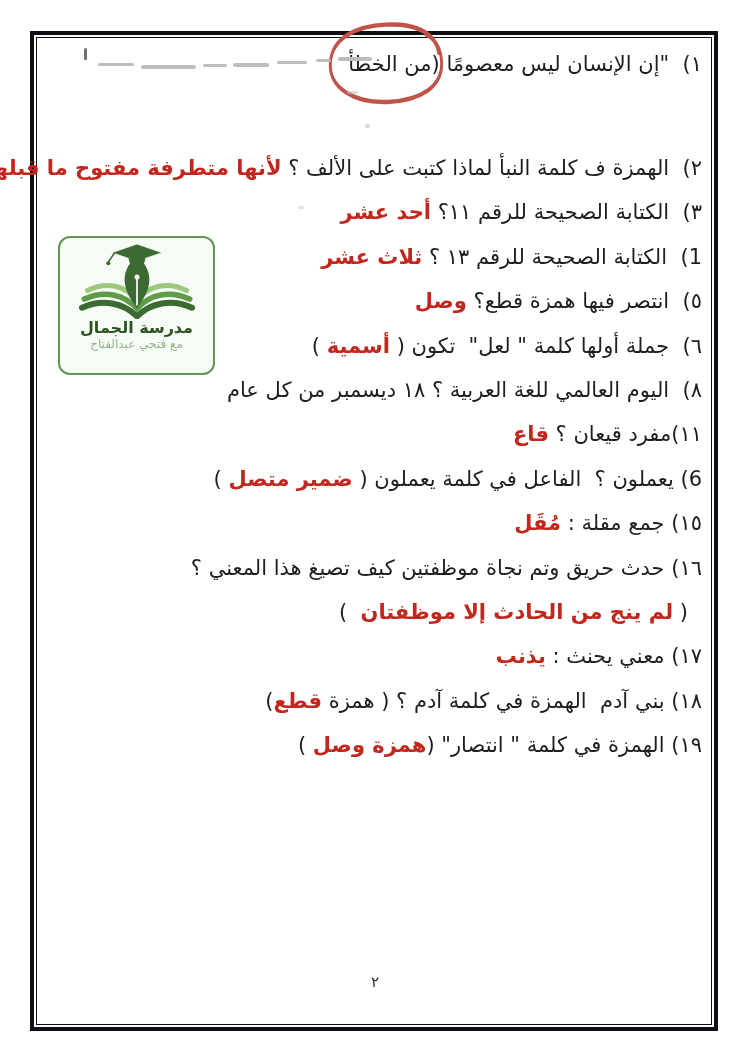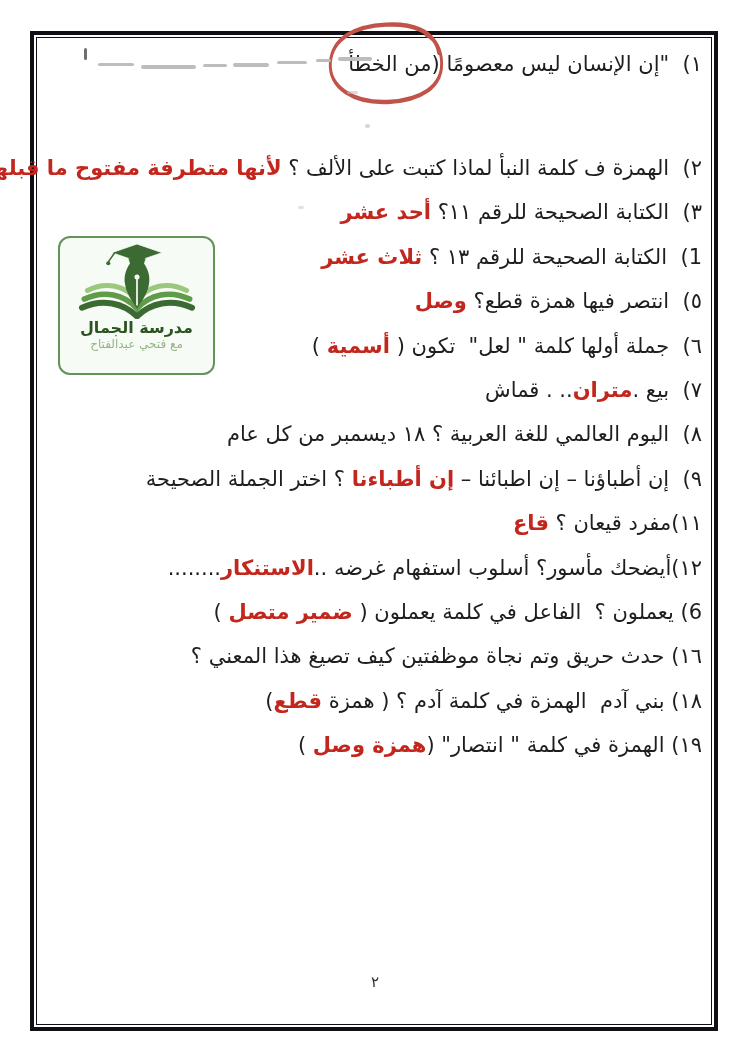--- a/index.html
+++ b/index.html
@@ -115,24 +115,24 @@
   <div class="logo-title">مدرسة الجمال</div>
   <div class="logo-sub">مع فتحي عبدالفتاح</div>
 </div>
 
 <div class="q-list">
     <div class="q-line"><span class="seg">٢)  الهمزة ف كلمة النبأ لماذا كتبت على الألف ؟ </span><span class="seg red">لأنها متطرفة مفتوح ما قبلها</span></div>
     <div class="q-line"><span class="seg">٣)  الكتابة الصحيحة للرقم ١١؟ </span><span class="seg red">أحد عشر</span></div>
     <div class="q-line"><span class="seg">1)  الكتابة الصحيحة للرقم ١٣ ؟ </span><span class="seg red">ثلاث عشر</span></div>
     <div class="q-line"><span class="seg">٥)  انتصر فيها همزة قطع؟ </span><span class="seg red">وصل</span></div>
     <div class="q-line"><span class="seg">٦)  جملة أولها كلمة " لعل"  تكون ( </span><span class="seg red">أسمية</span><span class="seg"> )</span></div>
-    <div class="q-line"><span class="seg">٧)  بيع .</span><span class="seg red">متران</span><span class="seg">.. . قماش</span></div>
     <div class="q-line"><span class="seg">٨)  اليوم العالمي للغة العربية ؟ ١٨ ديسمبر من كل عام</span></div>
-    <div class="q-line"><span class="seg">٩)  إن أطباؤنا – إن اطبائنا – </span><span class="seg red">إن أطباءنا</span><span class="seg"> ؟ اختر الجملة الصحيحة</span></div>
     <div class="q-line"><span class="seg">١١)مفرد قيعان ؟ </span><span class="seg red">قاع</span></div>
-    <div class="q-line"><span class="seg">١٢)أيضحك مأسور؟ أسلوب استفهام غرضه ..</span><span class="seg red">الاستنكار</span><span class="seg">........</span></div>
     <div class="q-line"><span class="seg">6) يعملون ؟  الفاعل في كلمة يعملون ( </span><span class="seg red">ضمير متصل</span><span class="seg"> )</span></div>
+    <div class="q-line"><span class="seg">١٥) جمع مقلة : </span><span class="seg red">مُقَل</span></div>
     <div class="q-line"><span class="seg">١٦) حدث حريق وتم نجاة موظفتين كيف تصيغ هذا المعني ؟</span></div>
+    <div class="q-line indent"><span class="seg">( </span><span class="seg red">لم ينج من الحادث إلا موظفتان</span><span class="seg">  )</span></div>
+    <div class="q-line"><span class="seg">١٧) معني يحنث : </span><span class="seg red">يذنب</span></div>
     <div class="q-line"><span class="seg">١٨) بني آدم  الهمزة في كلمة آدم ؟ ( همزة </span><span class="seg red">قطع</span><span class="seg">)</span></div>
     <div class="q-line"><span class="seg">١٩) الهمزة في كلمة " انتصار" (</span><span class="seg red">همزة وصل</span><span class="seg"> )</span></div>
   </div>
 
 <div class="page-num">٢</div>
 
 </body></html>

